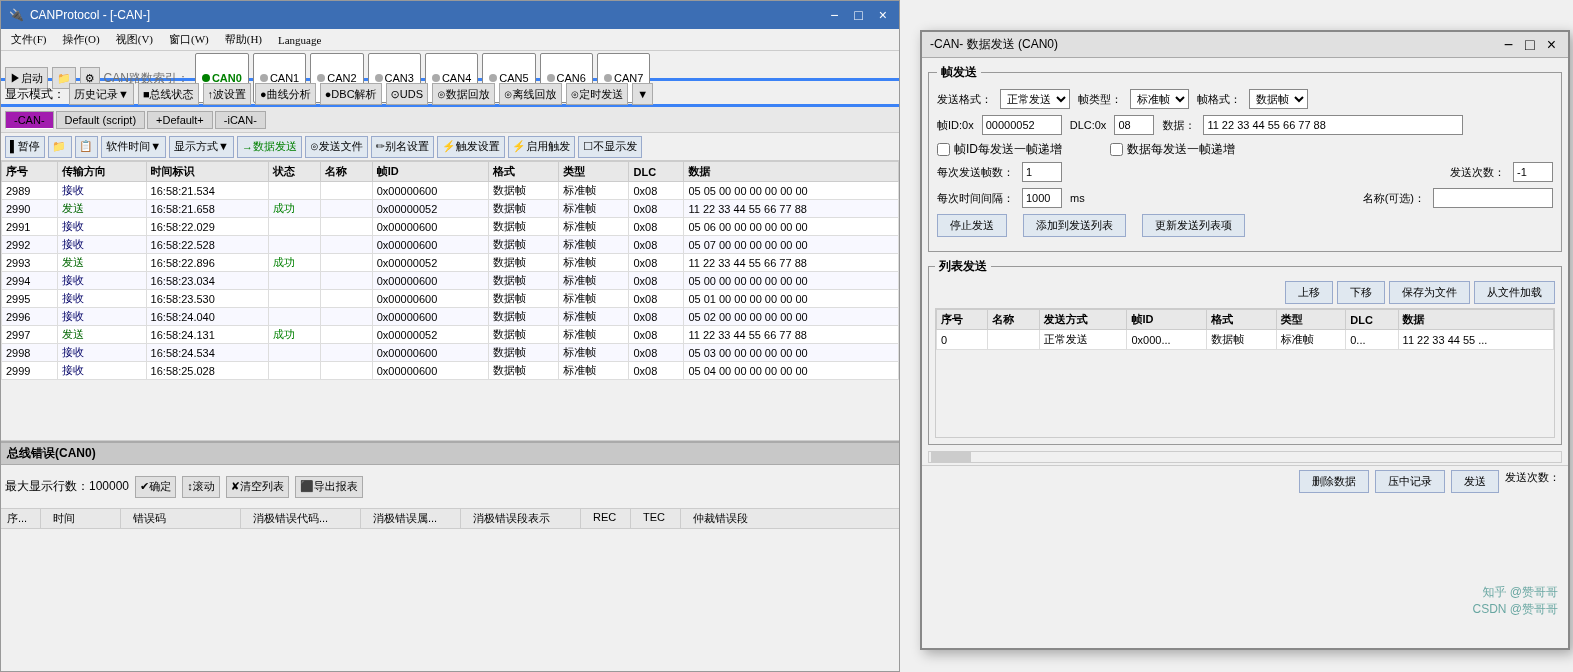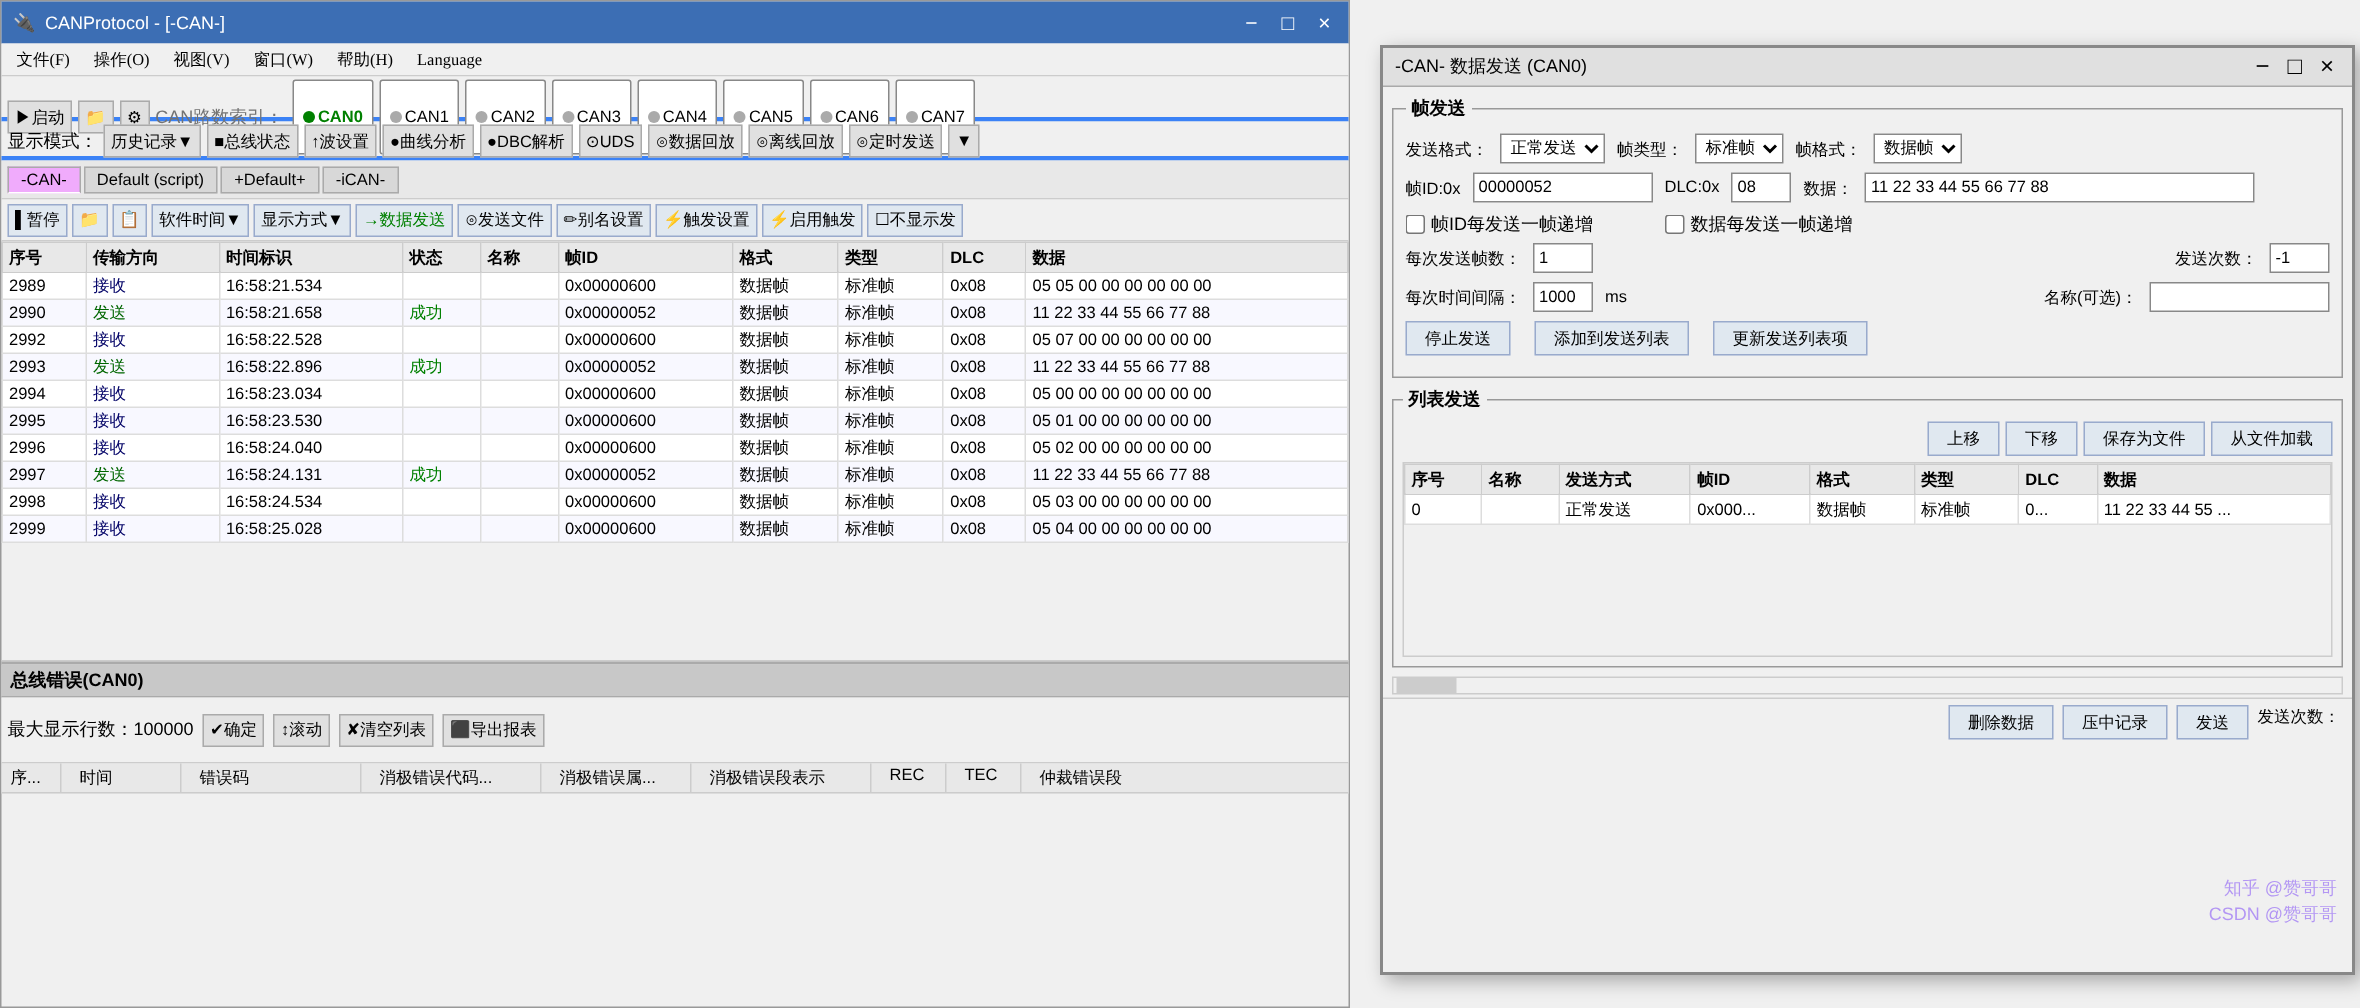--- a/index.html
+++ b/index.html
@@ -19,21 +19,21 @@
     .toolbar-btn { background: #e0e0e0; border: 1px solid #aaa; padding: 1px 4px; cursor: pointer; font-size: 11px; height: 22px; white-space: nowrap; }
     .can-label { color: #737373; font-size: 12px; margin-right: 2px; }
     .can-btn { background: white; border: 1px solid #888; padding: 18px 6px; cursor: pointer; font-size: 11px; border-radius: 2px; display: inline-flex; align-items: center; gap: 2px; }
     .can-btn.active { color: green; font-weight: bold; }
     .can-btn .dot { width: 8px; height: 8px; border-radius: 50%; display: inline-block; }
     .dot-green { background: green; }
     .dot-gray { background: #aaa; }
     
     .tab-bar2 { background: #e8e8e8; padding: 2px 4px; display: flex; gap: 2px; border-bottom: 1px solid #ccc; height: 26px; align-items: center; }
     .tab2 { padding: 2px 8px; cursor: pointer; border: 1px solid #aaa; background: #d8d8d8; font-size: 11px; }
-    .tab2.active { background: #f0abfc; border-bottom: 1px solid white; }
+    .tab2.active { background: #a21caf; border-bottom: 1px solid white; }
     
     .toolbar2 { background: #f0f0f0; padding: 2px 4px; display: flex; align-items: center; gap: 3px; border-bottom: 1px solid #ccc; height: 28px; }
     .icon-btn { background: #e0e8f0; border: 1px solid #99aacc; padding: 1px 4px; cursor: pointer; font-size: 11px; height: 22px; white-space: nowrap; display: inline-flex; align-items: center; gap: 2px; }
     
     .table-area { overflow-y: auto; height: 280px; border-bottom: 1px solid #ccc; }
     table { width: 100%; border-collapse: collapse; }
     th { background: #e8e8e8; border: 1px solid #ccc; padding: 2px 4px; text-align: left; font-size: 11px; position: sticky; top: 0; z-index: 1; }
     td { border: 1px solid #ddd; padding: 1px 4px; font-size: 11px; white-space: nowrap; }
     tr:nth-child(even) { background: #f8f8ff; }
     tr:nth-child(odd) { background: white; }
@@ -45,37 +45,37 @@
     
     .can-dialog { width: 650px; height: 620px; background: #f0f0f0; border: 2px solid #888; position: absolute; top: 30px; left: 920px; box-shadow: 4px 4px 12px rgba(0,0,0,0.3); }
     .dialog-title { background: #e0e0e0; padding: 4px 8px; display: flex; align-items: center; justify-content: space-between; height: 26px; border-bottom: 1px solid #aaa; }
     .dialog-close { background: none; border: none; cursor: pointer; font-size: 16px; padding: 0 4px; }
     
     .form-row { display: flex; align-items: center; gap: 8px; margin-bottom: 6px; flex-wrap: wrap; }
     .form-label { font-size: 11px; white-space: nowrap; }
     .form-select { border: 1px solid #888; padding: 1px 2px; font-size: 11px; background: white; height: 20px; }
     .form-input { border: 1px solid #888; padding: 1px 3px; font-size: 11px; background: white; height: 20px; }
     .form-input-wide { width: 260px; }
-    .form-input-mid { width: 120px; }
+    .form-input-mid { width: 80px; }
     .form-input-sm { width: 40px; }
     
     .checkbox-row { display: flex; align-items: center; gap: 4px; margin-bottom: 4px; }
     
     .dialog-btn { background: #e0e8f0; border: 1px solid #99aacc; padding: 3px 12px; cursor: pointer; font-size: 11px; }
     
     .list-table { width: 100%; border-collapse: collapse; font-size: 11px; }
     .list-table th { background: #e8e8e8; border: 1px solid #ccc; padding: 2px 4px; text-align: left; }
     .list-table td { border: 1px solid #ddd; padding: 2px 4px; }
     
     .bottom-btns { display: flex; justify-content: flex-end; gap: 6px; padding: 4px 8px; border-top: 1px solid #ccc; }
     
     fieldset { border: 1px solid #999; margin: 6px; padding: 4px 8px; }
     legend { font-size: 12px; font-weight: bold; padding: 0 4px; }
     
-    .watermark { position: absolute; bottom: 30px; right: 10px; opacity: 0.6; font-size: 13px; color: #8b5cf6; text-align: right; }
+    .watermark { position: absolute; bottom: 30px; right: 10px; opacity: 0.6; font-size: 13px; color: #0f766e; text-align: right; }
   </style>
 </head>
 <body>
 
 <div class="main-window">
 
   <div class="title-bar">
     <div class="title-bar-left">
       <span>🔌</span>
       <span>CANProtocol - [-CAN-]</span>
@@ -181,20 +181,32 @@
             <td>16:58:21.658</td>
             <td style="color: green;">成功</td>
             <td></td>
             <td>0x00000052</td>
             <td>数据帧</td>
             <td>标准帧</td>
             <td>0x08</td>
             <td>11 22 33 44 55 66 77 88</td>
           </tr>
           <tr>
+            <td>2991</td>
+            <td style="color: rgb(0, 0, 102);">接收</td>
+            <td>16:58:22.029</td>
+            <td></td>
+            <td></td>
+            <td>0x00000600</td>
+            <td>数据帧</td>
+            <td>标准帧</td>
+            <td>0x08</td>
+            <td>05 06 00 00 00 00 00 00</td>
+          </tr>
+          <tr>
             <td>2992</td>
             <td style="color: rgb(0, 0, 102);">接收</td>
             <td>16:58:22.528</td>
             <td></td>
             <td></td>
             <td>0x00000600</td>
             <td>数据帧</td>
             <td>标准帧</td>
             <td>0x08</td>
             <td>05 07 00 00 00 00 00 00</td>

